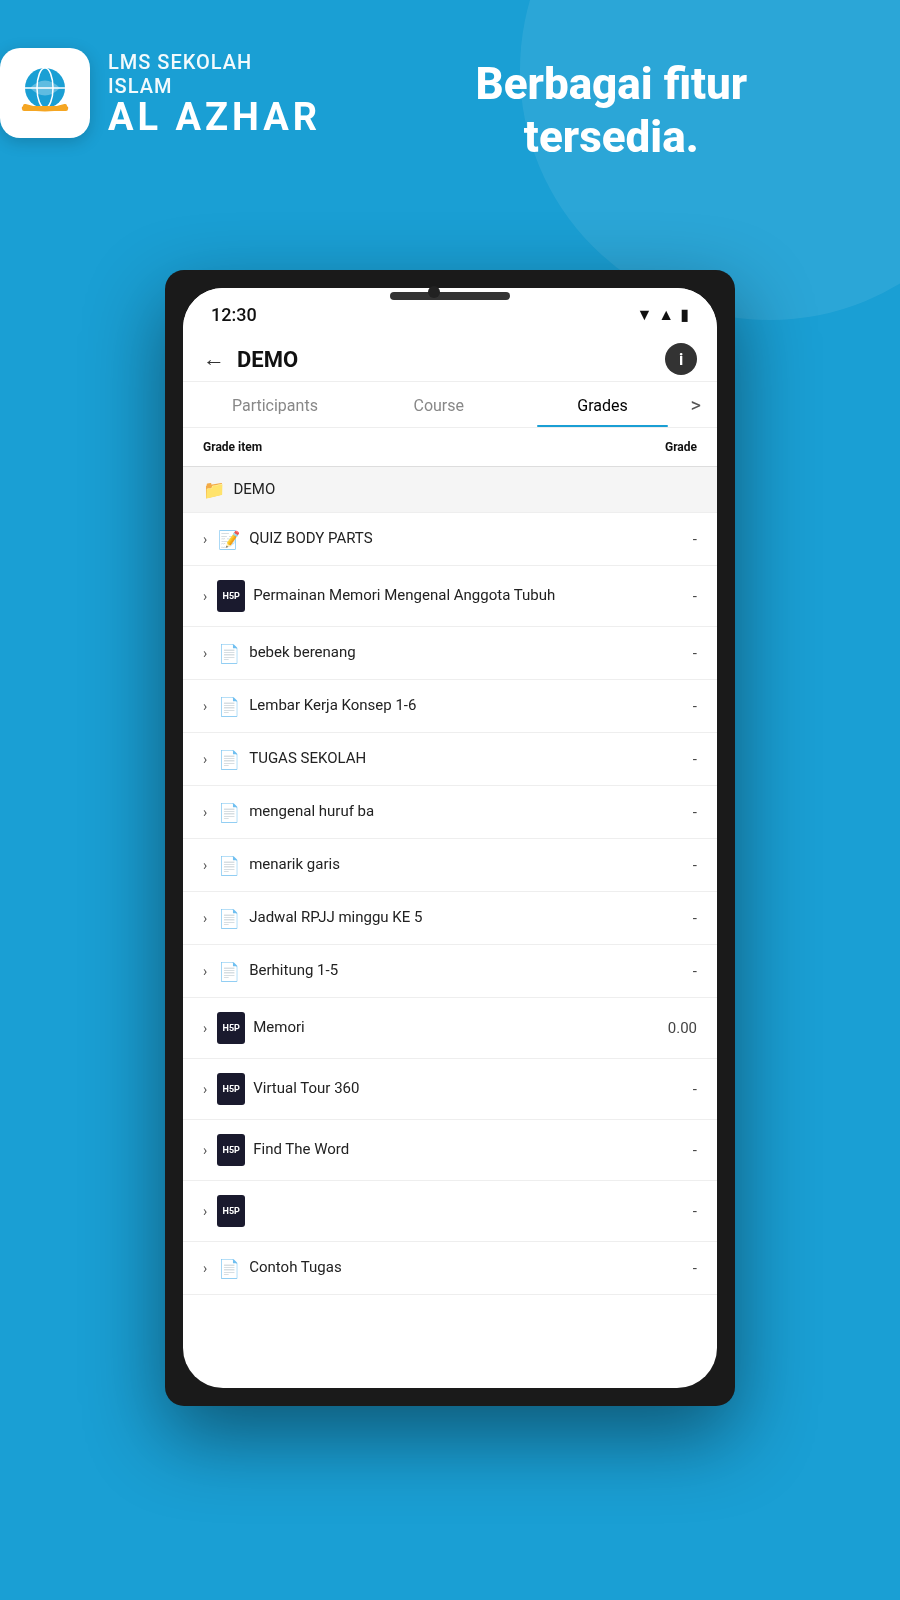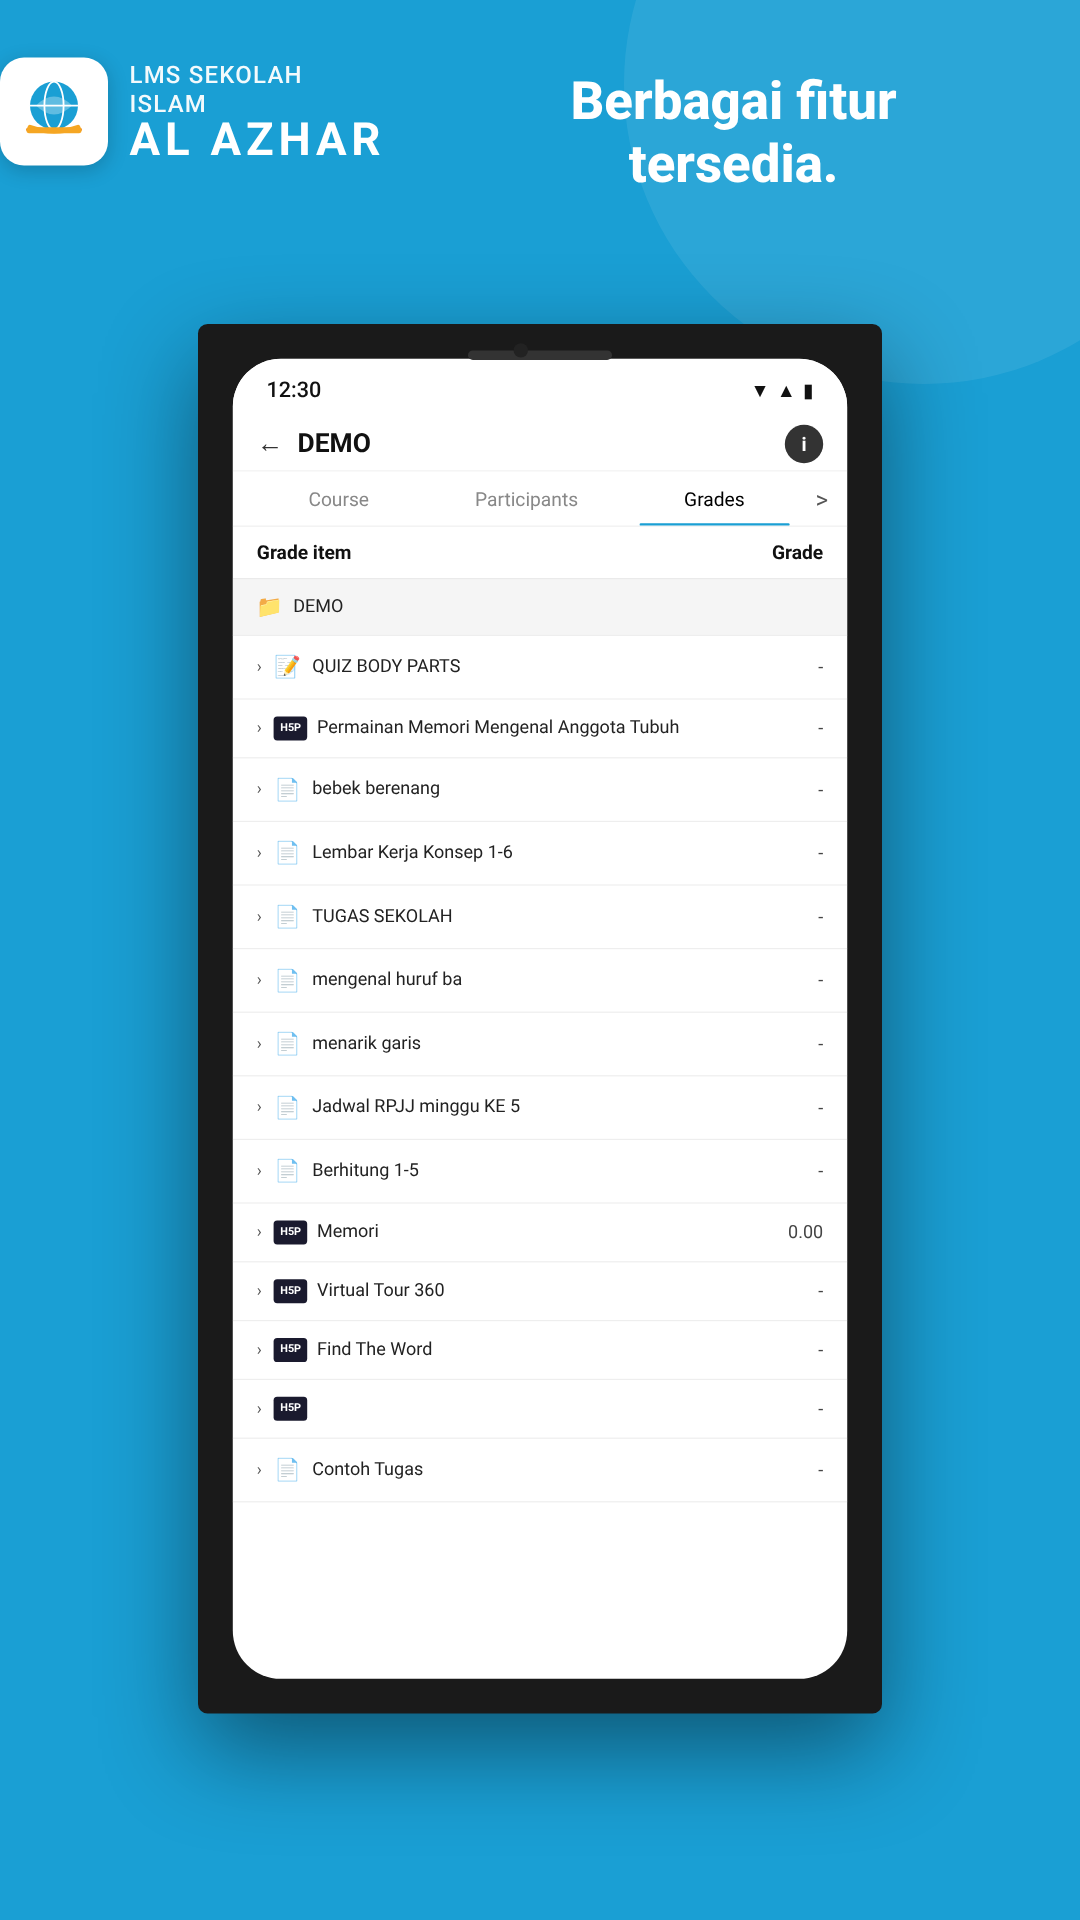--- a/index.html
+++ b/index.html
@@ -91,22 +91,22 @@
     .phone-wrapper {
       position: absolute;
       top: 270px;
       left: 50%;
       transform: translateX(-50%);
       width: 570px;
     }
 
     .phone-frame {
       background: #1a1a1a;
-      border-radius: 8px;
-      padding: 29px;
+      border-radius: 19px;
+      padding: 18px;
       box-shadow: 0 30px 80px rgba(0,0,0,0.45);
       position: relative;
     }
 
     .phone-notch {
       position: absolute;
       top: 22px;
       left: 50%;
       transform: translateX(-50%);
       width: 120px;
@@ -247,21 +247,21 @@
     
     .grade-header {
       display: flex;
       justify-content: space-between;
       padding: 12px 20px;
       background: white;
       border-bottom: 1px solid #ddd;
     }
 
     .grade-header span {
-      font-size: 16px;
+      font-size: 12px;
       font-weight: 700;
       color: #111;
       text-align: center;
     }
 
     
     .grade-list {
       background: white;
     }
 
@@ -303,21 +303,21 @@
 
     .item-icon.h5p {
       background: #1a1a2e;
       border-radius: 3px;
       font-size: 9px;
       color: white;
       font-weight: 700;
       padding: 2px 3px;
       line-height: 1;
       width: 28px;
-      height: 20px;
+      height: 32px;
     }
 
     .item-label {
       font-size: 15px;
       color: #222;
       flex: 1;
       line-height: 1.3;
     }
 
     .item-grade {
@@ -378,24 +378,24 @@
       <div class="app-bar">
         <div class="app-bar-left">
           <span class="back-icon">←</span>
           <span class="app-title">DEMO</span>
         </div>
         <div class="info-icon">i</div>
       </div>
 
       <div class="tabs">
         <div class="tab">
+          <span>Participants</span>
+        </div>
+        <div class="tab">
           <span>Course</span>
-        </div>
-        <div class="tab">
-          <span>Participants</span>
         </div>
         <div class="tab active">
           <span>Grades</span>
         </div>
         <span class="tab-arrow">&gt;</span>
       </div>
 
       <div class="grade-header">
         <span>Grade item</span>
         <span>Grade</span>

